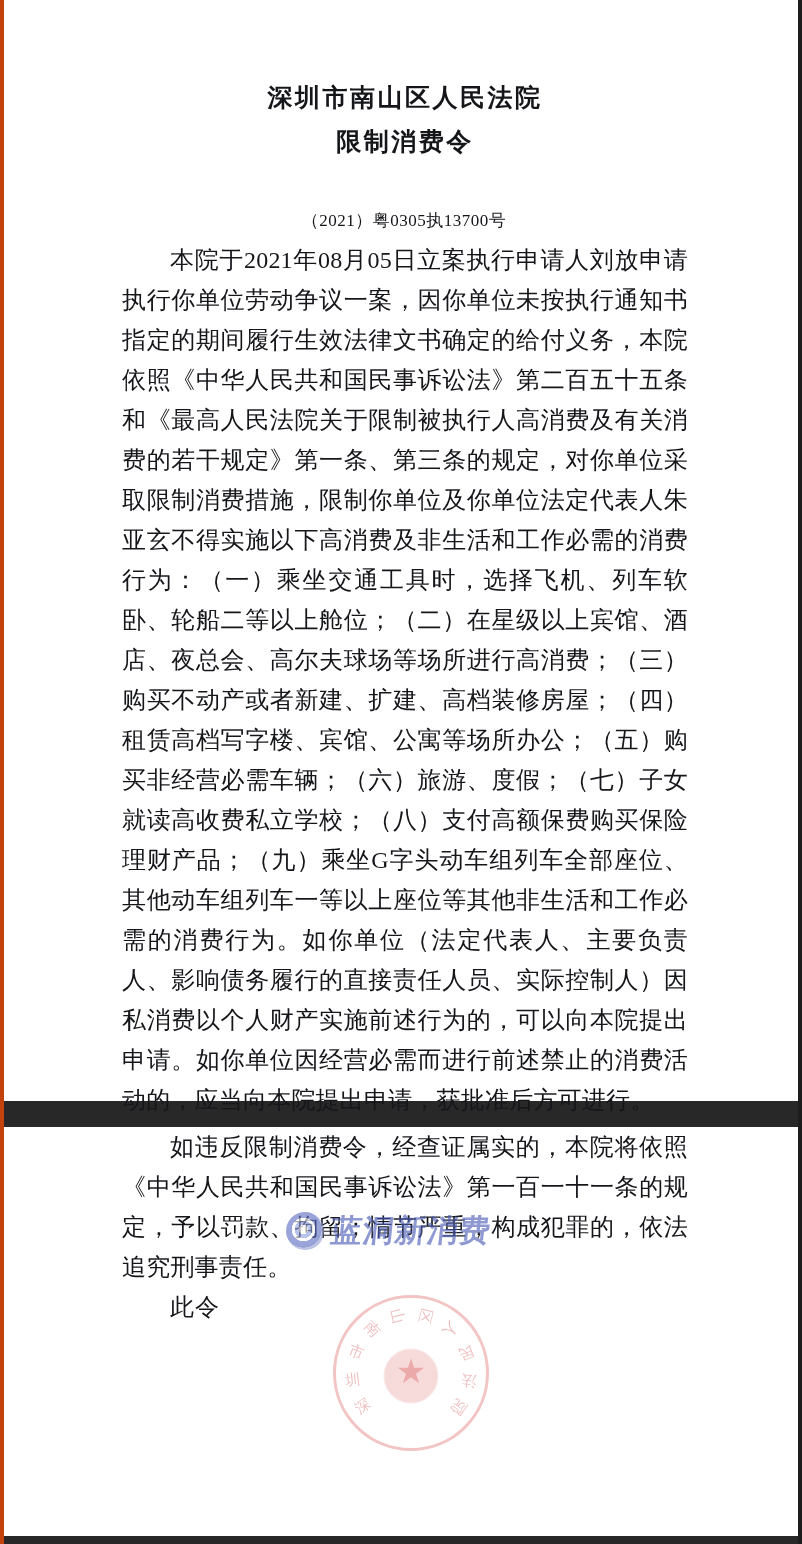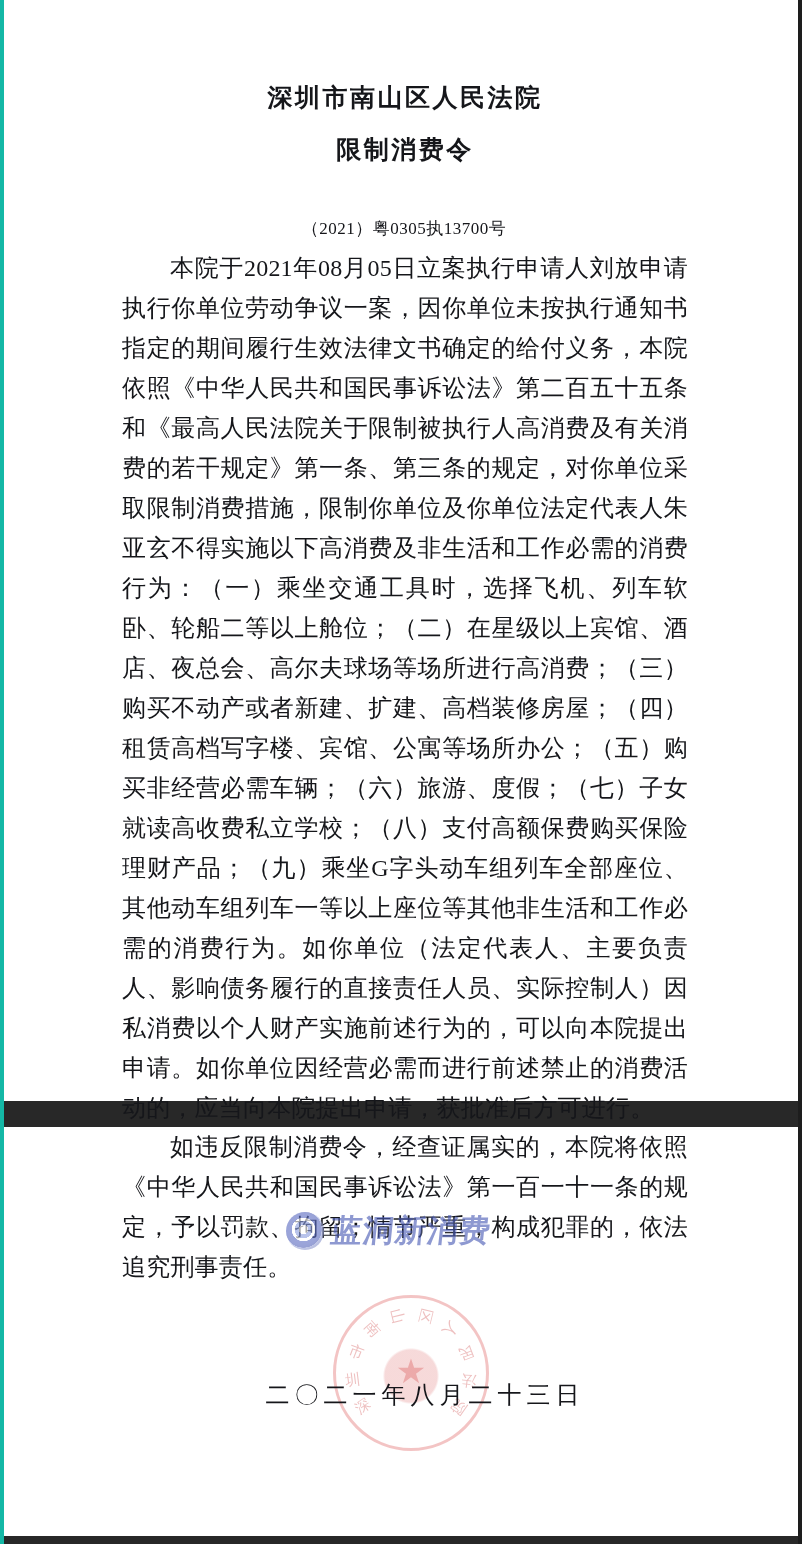--- a/index.html
+++ b/index.html
@@ -14,21 +14,21 @@
     overflow: hidden;
     position: relative;
   }
   .viewer {
     width: 802px;
     height: 1544px;
     background: #282828;
     display: flex;
     flex-direction: column;
     box-sizing: border-box;
-    border-left: 4px solid #14b8a6;
+    border-left: 4px solid #c2410c;
     border-right: 4px solid #1d1d1d;
   }
   .page {
     background: #ffffff;
     width: 100%;
     box-sizing: border-box;
     position: relative;
     flex: none;
   }
   .page-one { height: 1101px; }
@@ -46,21 +46,21 @@
   }
   .title-line {
     font-size: 25px;
     letter-spacing: 2.5px;
     color: #15161a;
     line-height: 40px;
     font-weight: 600;
     font-family: "Liberation Serif", "DejaVu Serif", serif;
   }
   .title-line.second {
-    margin-top: 12px;
+    margin-top: 4px;
   }
 
   .case-no {
     margin-top: 42px;
     text-align: center;
     font-size: 17px;
     letter-spacing: 0.5px;
     color: #15161a;
     line-height: 34px;
     padding-right: 2px;
@@ -208,22 +208,22 @@
     </div>
   </div>
 
   <div class="page-gap"></div>
 
   <div class="page page-two">
     <div class="doc-body p2-top">
 
       <p class="para">如违反限制消费令，经查证属实的，本院将依照《中华人民共和国民事诉讼法》第一百一十一条的规定，予以罚款、拘留；情节严重，构成犯罪的，依法追究刑事责任。</p>
 
-
-      <div class="date-line">二〇二一年八月二十三日</div>
+      <p class="closing">此令</p>
+
 
     </div>
 
     <div class="seal">
       <div class="seal-inner"></div>
       <div class="seal-text" id="seal-arc">
           <span style="transform: rotate(-125deg) translate(0px, -58px) rotate(90deg) translate(-50%, -50%);">深</span>
           <span style="transform: rotate(-97.2222deg) translate(0px, -58px) rotate(90deg) translate(-50%, -50%);">圳</span>
           <span style="transform: rotate(-69.4444deg) translate(0px, -58px) rotate(90deg) translate(-50%, -50%);">市</span>
           <span style="transform: rotate(-41.6667deg) translate(0px, -58px) rotate(90deg) translate(-50%, -50%);">南</span>

